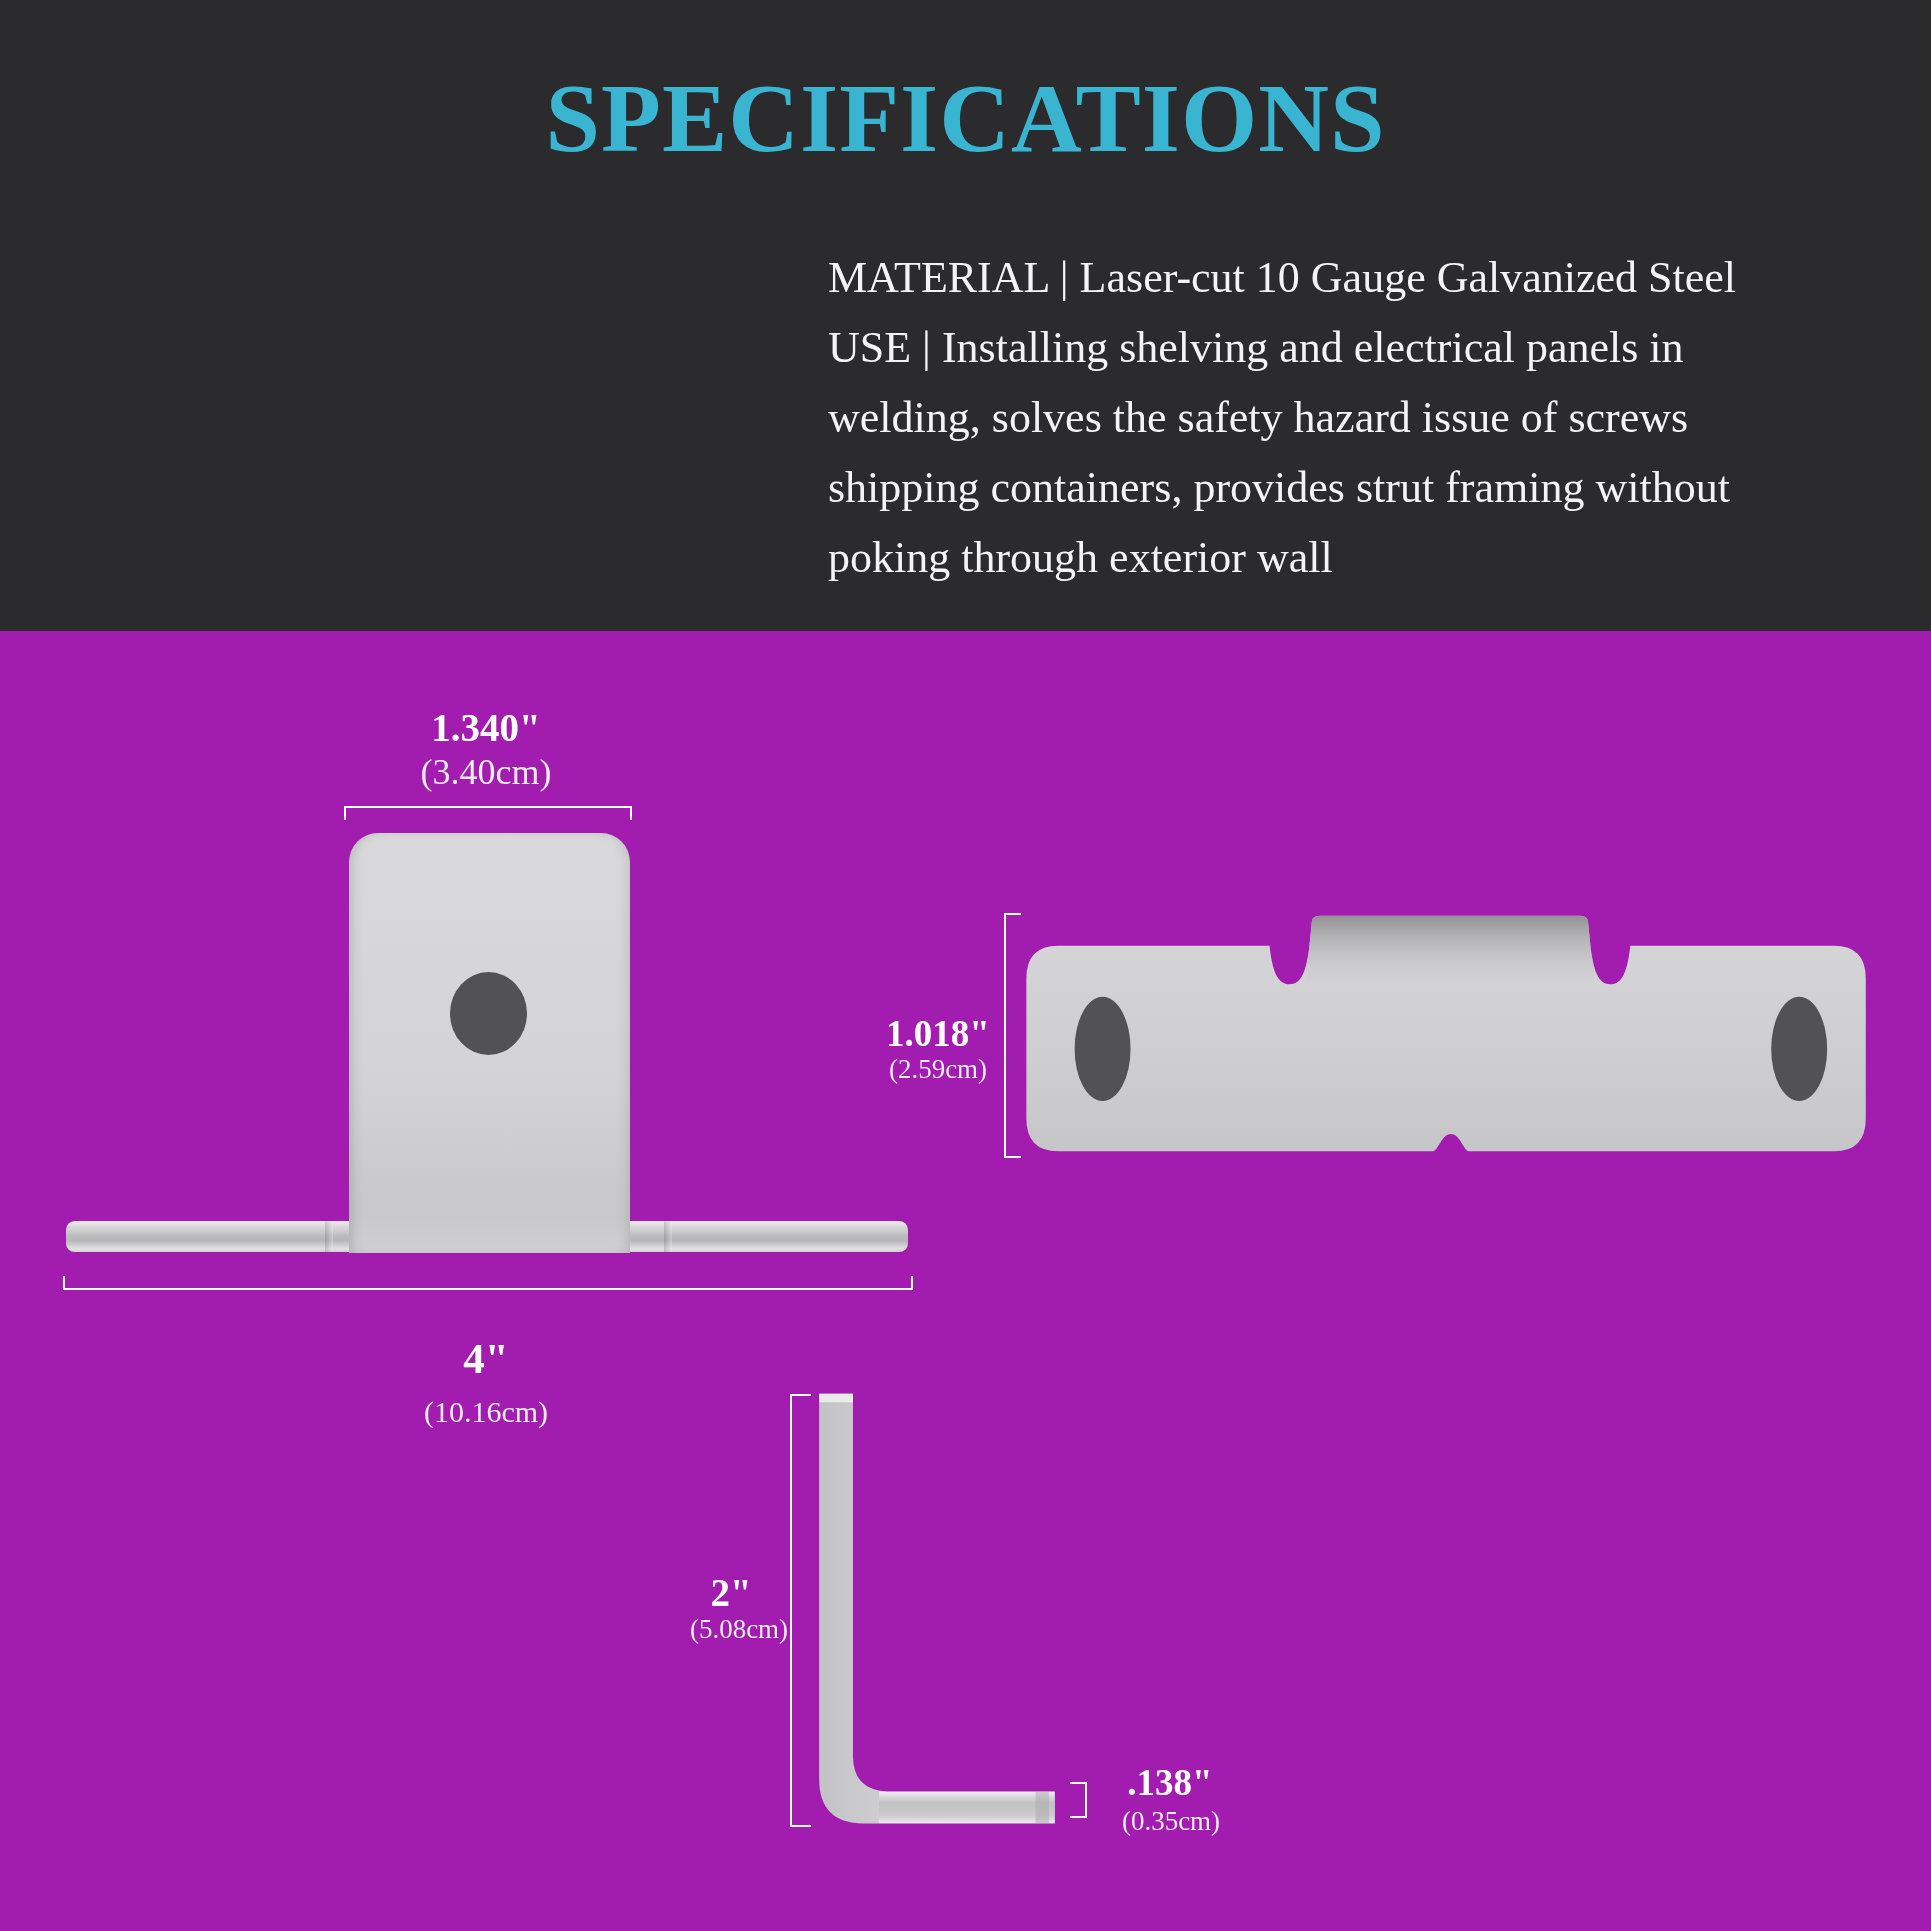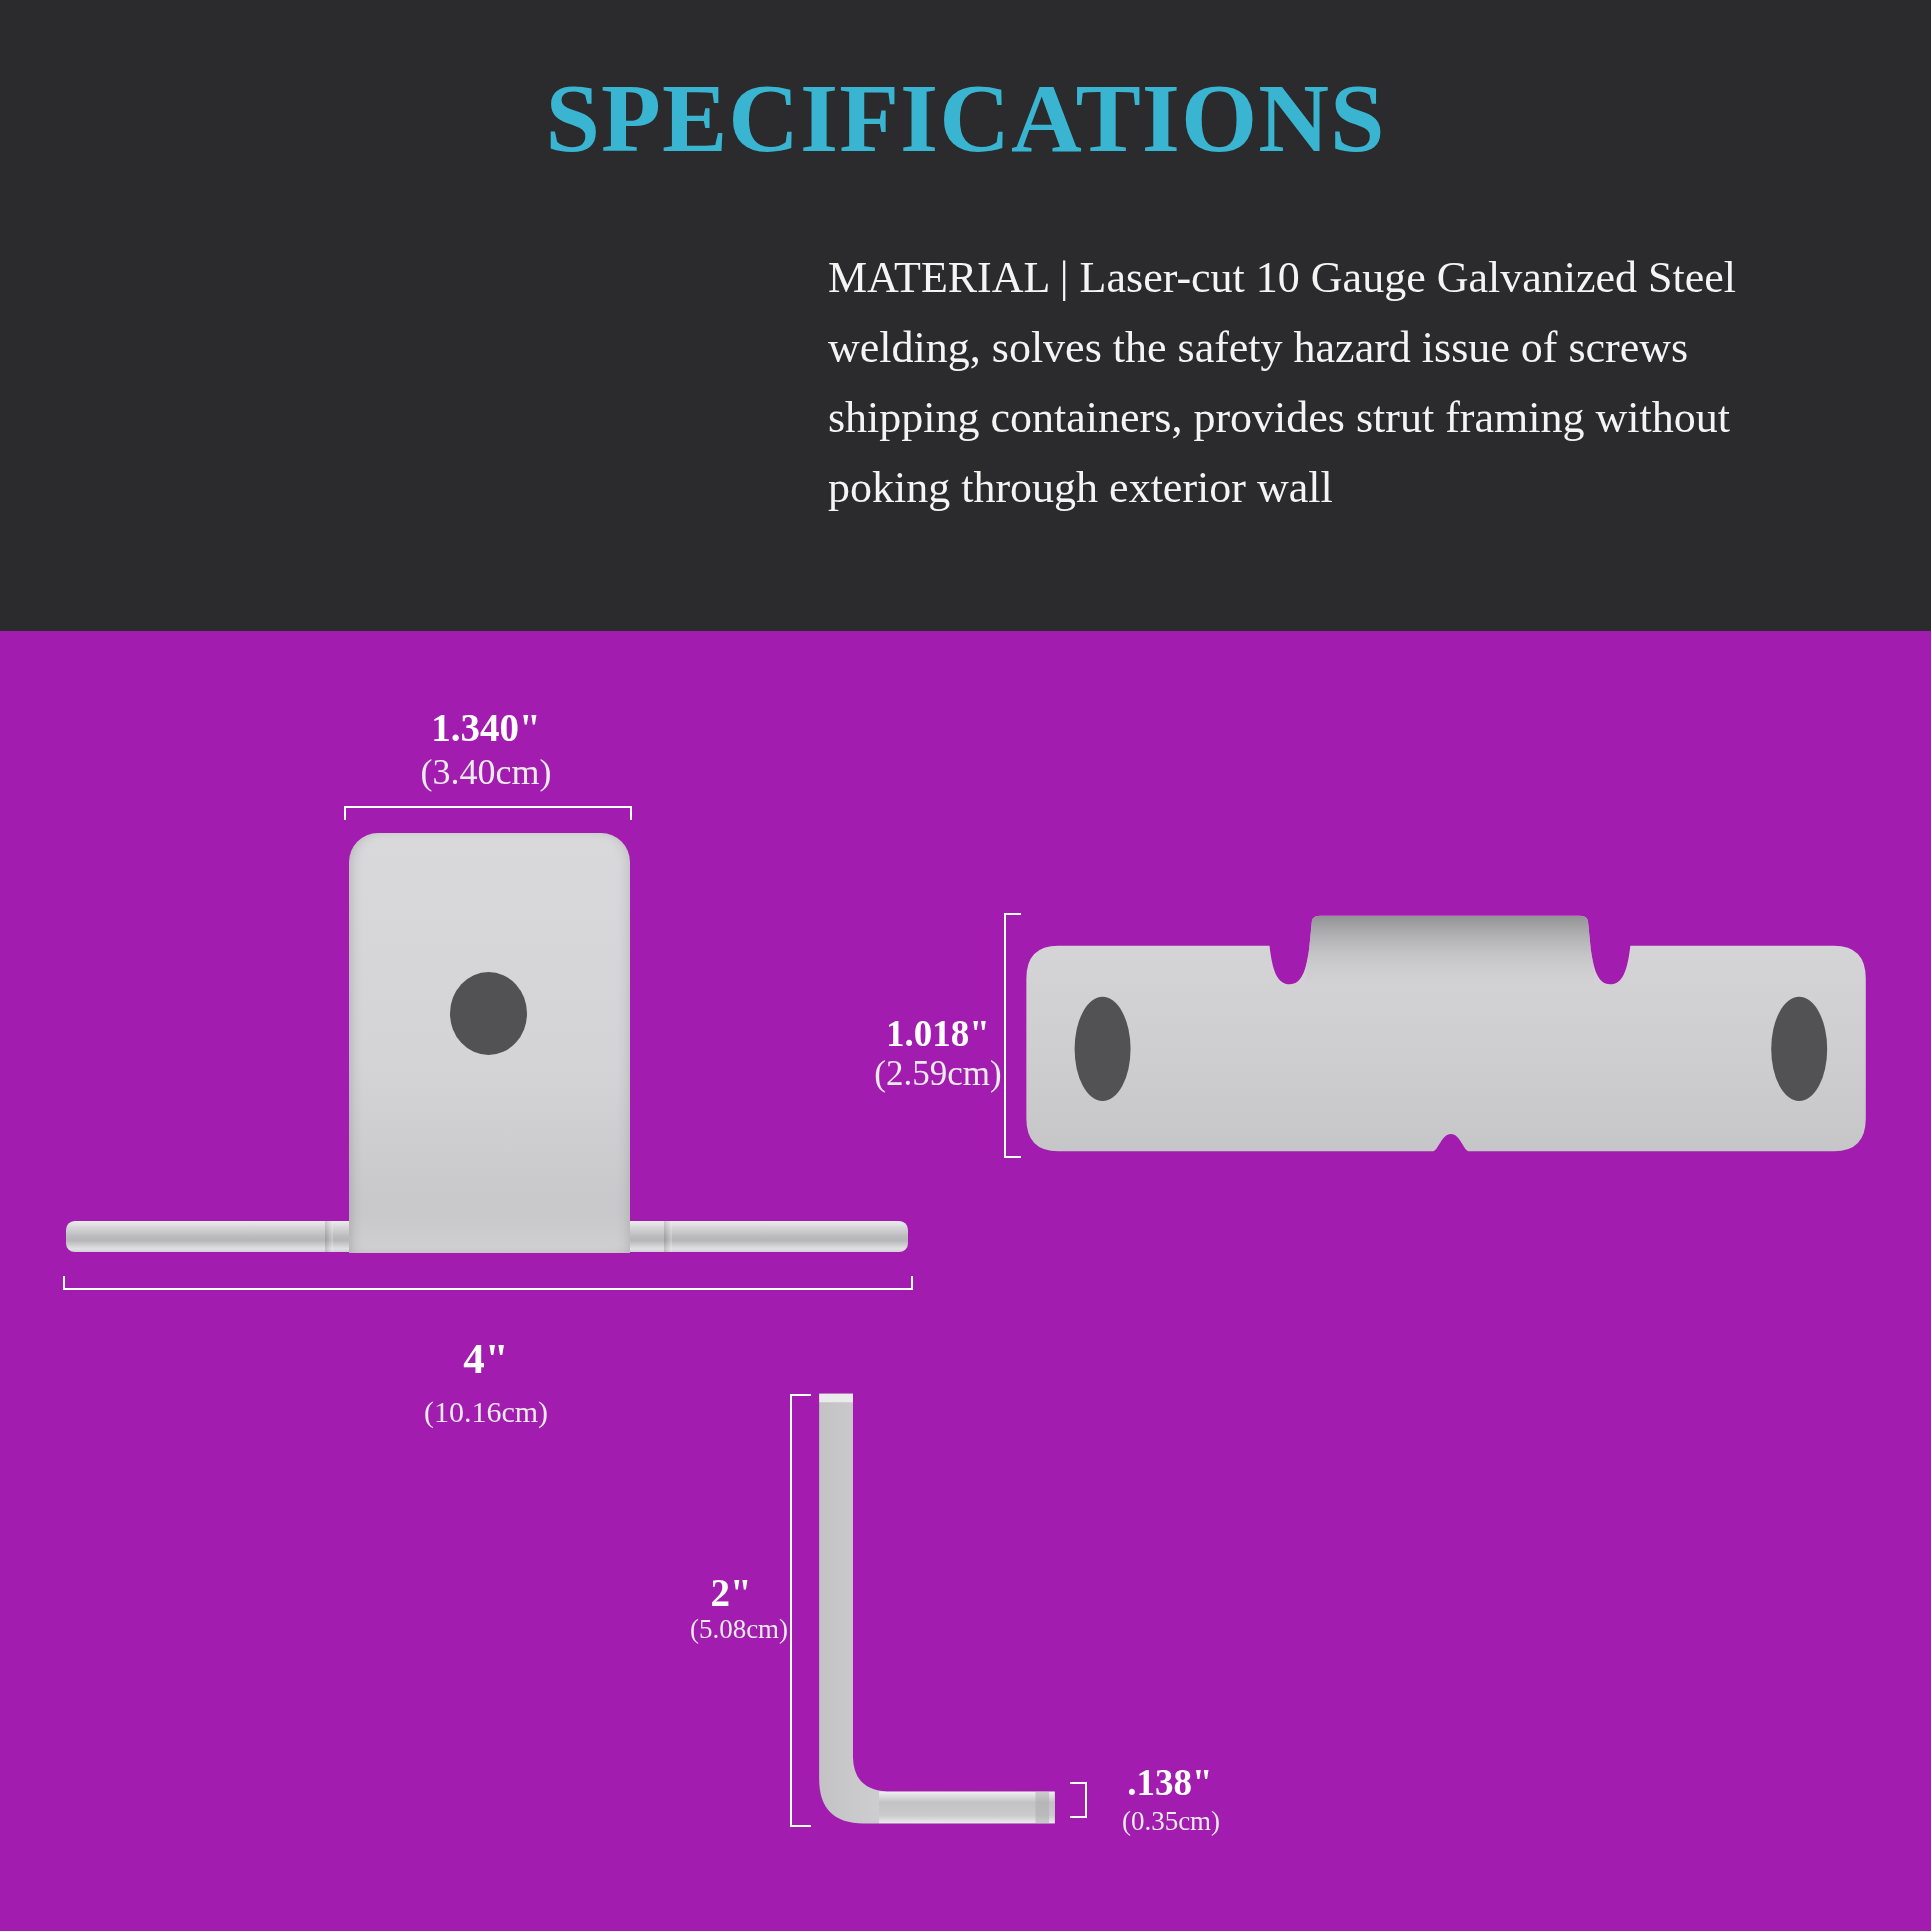--- a/index.html
+++ b/index.html
@@ -53,20 +53,21 @@
 <body>
 
 <div id="canvas">
 
   <div class="header">
     <div class="page-title">SPECIFICATIONS</div>
 
 
     <div class="spec-col right">
       <div class="spec-line">MATERIAL | Laser-cut 10 Gauge Galvanized Steel</div>
+      <div class="spec-line">USE | Installing shelving and electrical panels in</div>
       <div class="spec-line">welding, solves the safety hazard issue of screws</div>
       <div class="spec-line">shipping containers, provides strut framing without</div>
       <div class="spec-line">poking through exterior wall</div>
     </div>
   </div>
 
   <div>
     <div class="dim-in" style="left:486px;top:705px;">1.340"</div>
     <div class="dim-cm" style="left:486px;top:751px;">(3.40cm)</div>
     <div class="brk down" style="left:344px;top:806px;width:284px;height:11.6px;"></div>
@@ -77,21 +78,21 @@
     <div class="front-plate"></div>
     <div class="bolt-hole"></div>
 
     <div class="brk up" style="left:63px;top:1276px;width:846px;height:11.6px;"></div>
     <div class="dim-in" style="left:486px;top:1334px;font-size:43px;">4"</div>
     <div class="dim-cm" style="left:486px;top:1395px;font-size:30px;">(10.16cm)</div>
   </div>
 
   <div>
     <div class="dim-in" style="left:938px;top:1012px;font-size:37px;">1.018"</div>
-    <div class="dim-cm" style="left:938px;top:1054px;font-size:35px;">(2.59cm)</div>
+    <div class="dim-cm" style="left:938px;top:1054px;font-size:27px;">(2.59cm)</div>
     <div class="brk open-right" style="left:1004px;top:913px;width:15.4px;height:241px;"></div>
 
     <svg class="svgwrap" style="left:1023px;top:911px;" width="850" height="247" viewBox="0 0 880 256">
       <defs>
         <linearGradient id="gTop" x1="0" y1="0" x2="0" y2="1">
           <stop offset="0" stop-color="#d6d6d8"></stop>
           <stop offset="0.6" stop-color="#cecED0"></stop>
           <stop offset="1" stop-color="#c6c6c8"></stop>
         </linearGradient>
         <linearGradient id="gTab" x1="0" y1="0" x2="0" y2="1">

